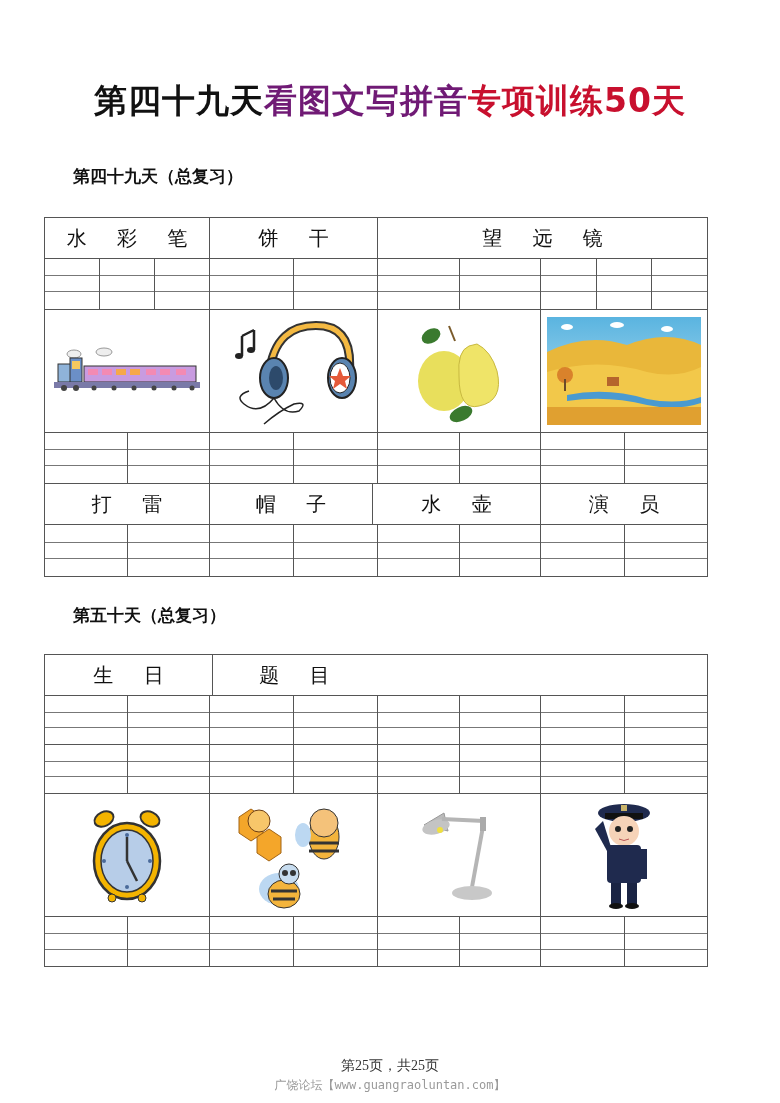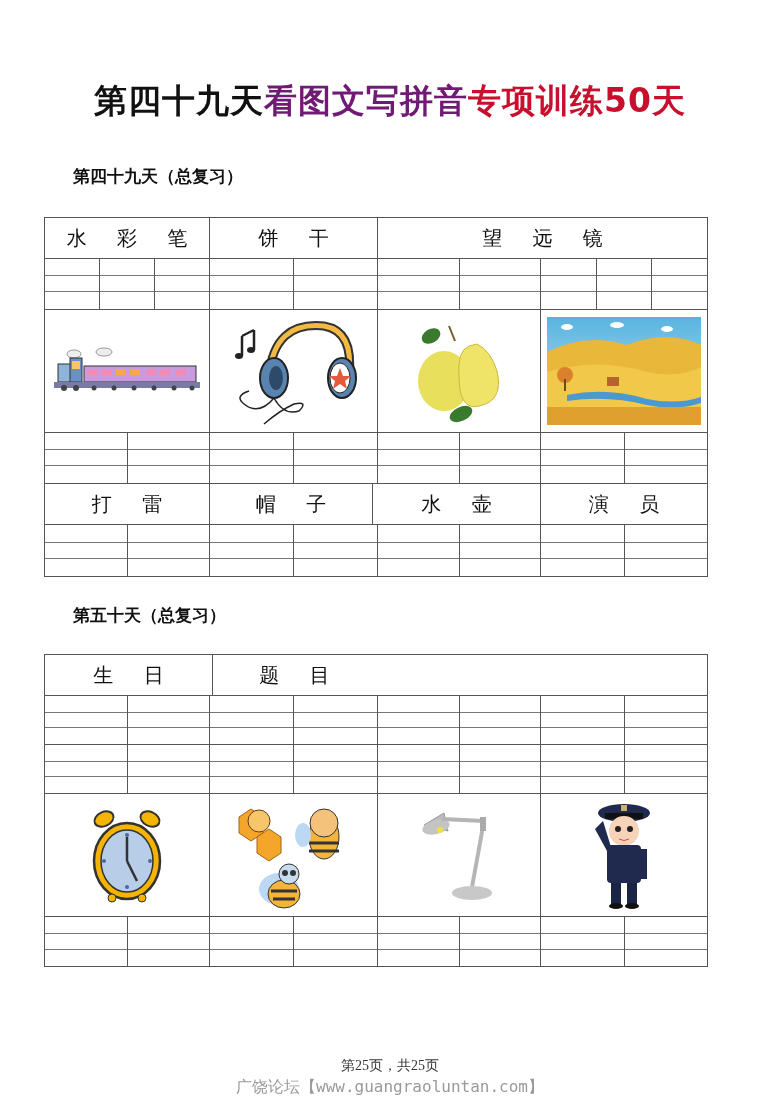--- a/index.html
+++ b/index.html
@@ -34,21 +34,21 @@
                 linear-gradient(#777,#777) 0 66%/100% 1px no-repeat; }
   .pin-slot:last-child { border-right: none; }
 
   .img-row { height: 123px; }
   .img-cell { display: flex; align-items: center; justify-content: center; height: 100%; }
   .img-cell svg { display: block; }
 
   .footer-page { position: absolute; top: 1057px; left: 0; width: 780px; text-align: center;
                  font-size: 14px; color: #333; font-family: "Liberation Serif", serif; }
   .footer-site { position: absolute; top: 1077px; left: 0; width: 780px; text-align: center;
-                 font-size: 16px; color: #9a9a9a; font-family: "DejaVu Sans Mono", monospace; }
+                 font-size: 12px; color: #9a9a9a; font-family: "DejaVu Sans Mono", monospace; }
 </style>
 </head>
 <body>
 
 <div class="title">
   <span class="t1">第四十九天</span><span class="t2">看图文写拼音</span><span class="t3">专项训练50天</span>
 </div>
 
 <div class="day-heading" style="top:165px;">第四十九天（总复习）</div>
 

